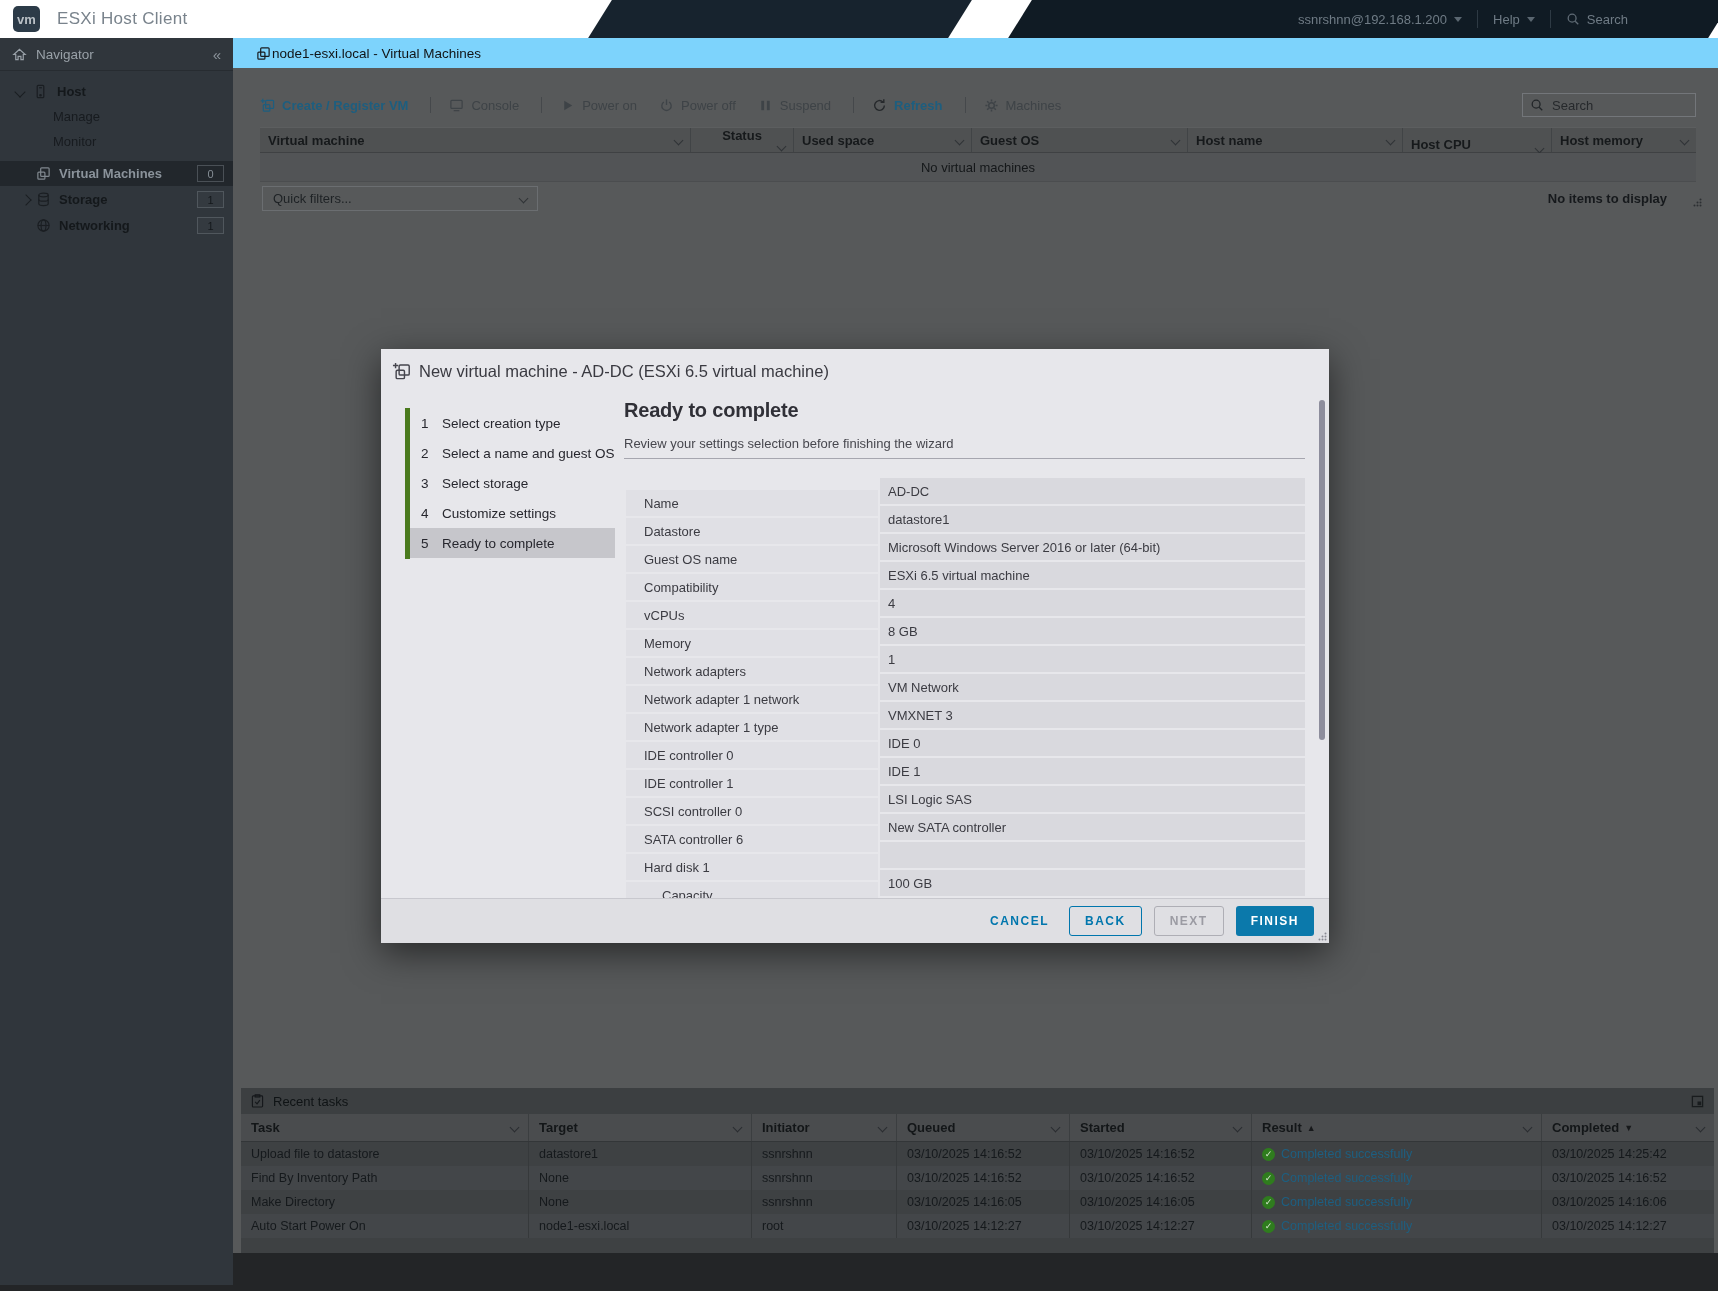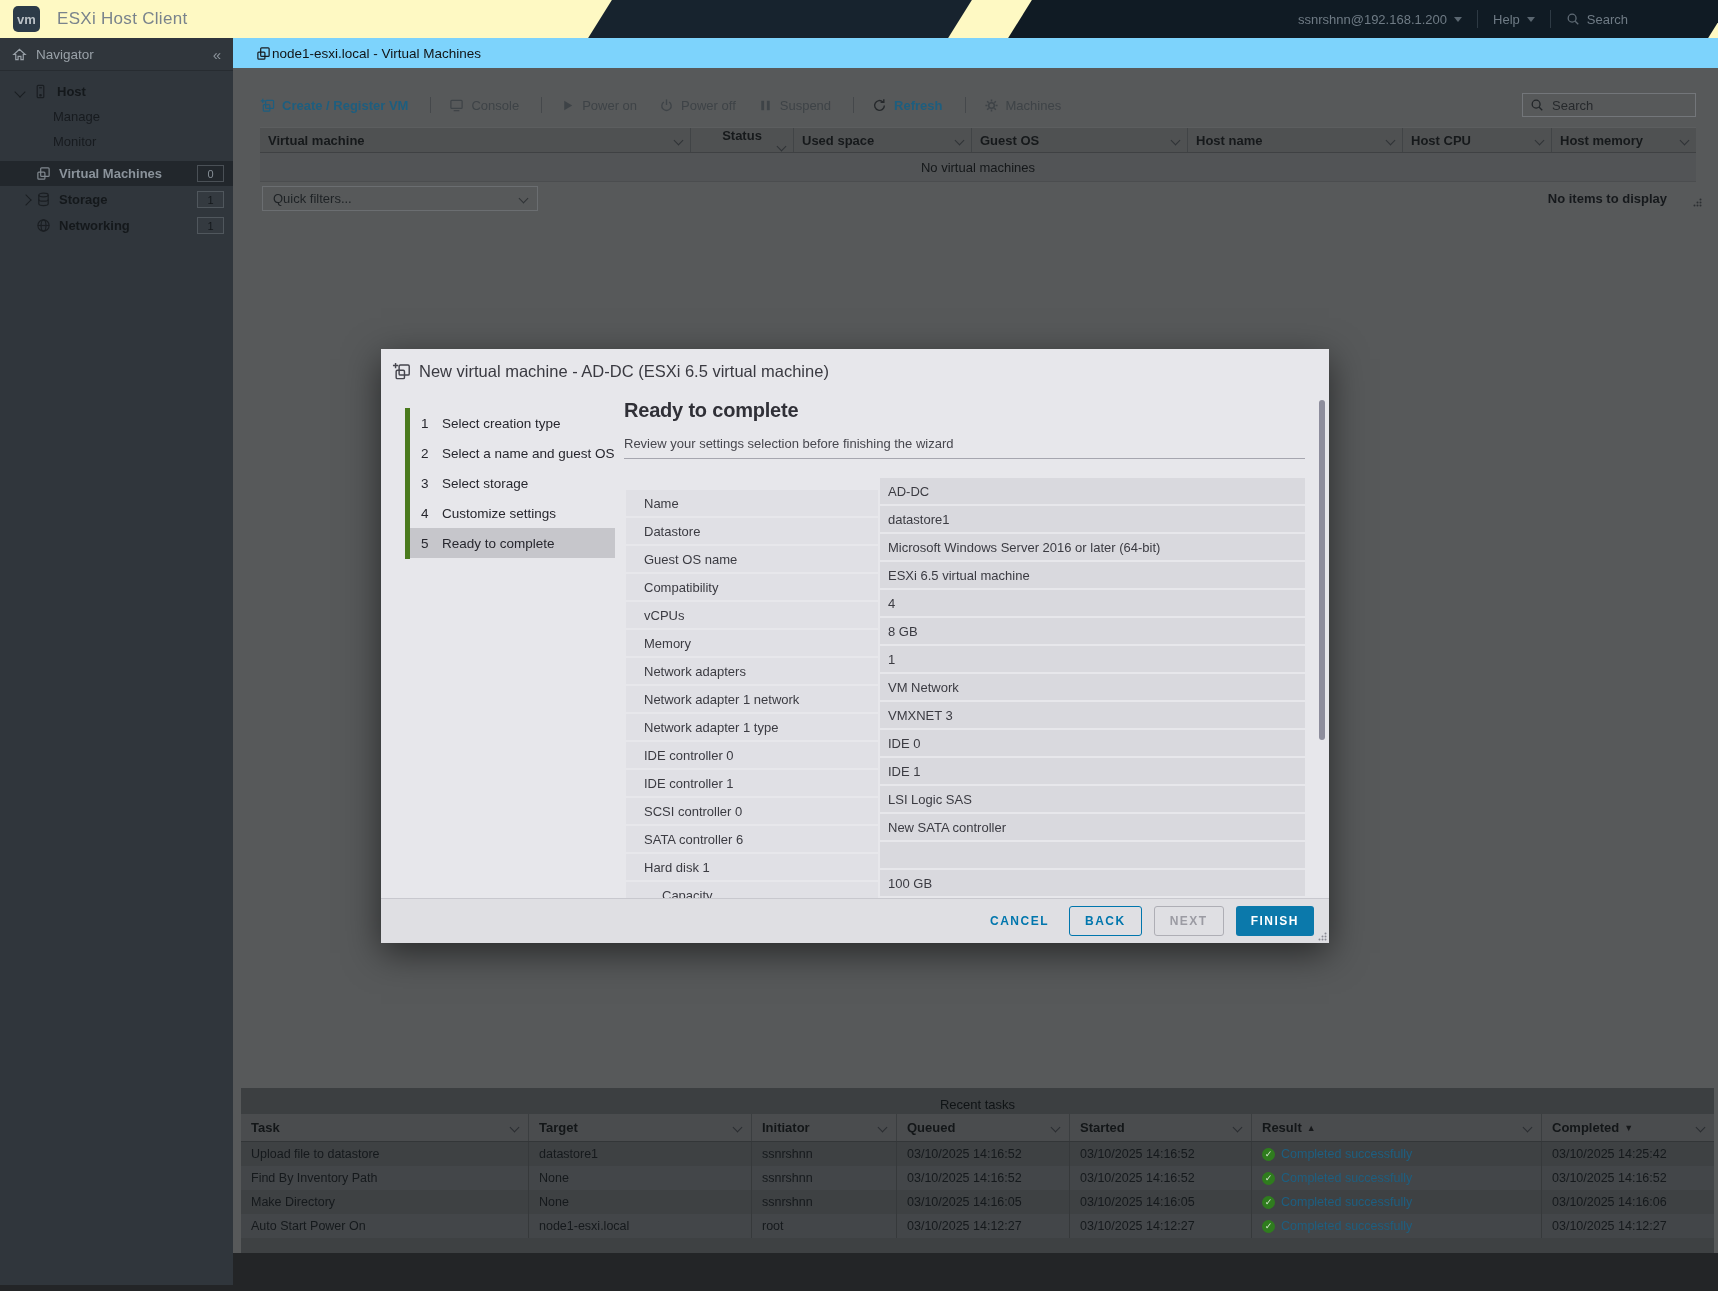--- a/index.html
+++ b/index.html
@@ -2,21 +2,21 @@
 <html><head>
 <meta charset="utf-8">
 <style>
   html,body{margin:0;padding:0;}
   body{background:#232527;font-family:"Liberation Sans","DejaVu Sans",sans-serif;}
   .screen{position:relative;width:1718px;height:1291px;overflow:hidden;background:#232527;}
   .abs{position:absolute;}
   svg{display:block;}
 
   
-  .topbar{position:absolute;left:0;top:0;width:1718px;height:38px;background:#fef9c3;overflow:hidden;}
+  .topbar{position:absolute;left:0;top:0;width:1718px;height:38px;background:#ffffff;overflow:hidden;}
   .topbar .deco1{position:absolute;left:600px;top:0;width:360px;height:38px;background:#17232e;transform:skewX(-32deg);}
   .topbar .deco2{position:absolute;left:1020px;top:0;width:700px;height:38px;background:#101b24;transform:skewX(-32deg);}
   .logo{position:absolute;left:13px;top:6px;width:27px;height:26px;background:#2c3b48;border-radius:5px;color:#b9c0c6;
         font-size:13px;font-weight:700;display:flex;align-items:center;justify-content:center;}
   .app-title{position:absolute;left:57px;top:0;height:38px;line-height:38px;color:#79838c;font-size:17px;letter-spacing:.3px;}
   .topbar-right{position:absolute;right:90px;top:0;height:38px;display:flex;align-items:center;gap:15px;color:#6f7b85;font-size:13px;}
   .vsep{width:1px;height:18px;background:#2e3a44;}
   .tb-item{display:flex;align-items:center;gap:7px;}
   .caret{width:0;height:0;border-left:4px solid transparent;border-right:4px solid transparent;border-top:5px solid #5a6670;}
 
@@ -62,35 +62,35 @@
 
   .vm-header{position:absolute;left:27px;top:89px;width:1436px;height:26px;background:#4f5152;border-top:1px solid #5c5e5f;
              border-bottom:1px solid #3f4143;display:flex;box-sizing:border-box;}
   .vm-header div{box-sizing:border-box;display:flex;align-items:center;padding:0 8px;color:#16191b;font-weight:700;font-size:13px;
                  border-left:1px solid #414446;}
   .vm-header div:nth-of-type(1){border-left:none;width:430px;}
   .vm-header div:nth-of-type(2){width:103px;flex-direction:column;}
   .vm-header div:nth-of-type(3){width:178px;}
   .vm-header div:nth-of-type(4){width:216px;}
   .vm-header div:nth-of-type(5){width:215px;}
-  .vm-header div:nth-of-type(6){width:149px;}
+  .vm-header div:nth-of-type(6){width:149px;align-items:flex-end;}
   .vm-header div:nth-of-type(7){width:145px;}
   .hchev{width:6px;height:6px;border-right:1.4px solid #2f3336;border-bottom:1.4px solid #2f3336;transform:rotate(45deg);margin-left:auto;flex:none;}
 
   .empty-row{position:absolute;left:27px;top:115px;width:1436px;height:28px;background:#525456;color:#141719;display:flex;
              align-items:center;justify-content:center;font-size:13px;border-bottom:1px solid #4b4d4f;}
   .qfilter{position:absolute;left:29px;top:148px;width:254px;height:23px;border:1px solid #6b6e71;color:#1e2225;font-size:13px;
            display:flex;align-items:center;padding:0 10px;}
   .qfilter .hchev{margin-left:auto;}
   .no-items{position:absolute;top:153px;right:51px;color:#16191c;font-size:13px;font-weight:700;}
   .grip{color:#2c2f32;}
 
   
   .tasks-panel{position:absolute;left:8px;top:1050px;width:1473px;height:165px;background:#3e4143;}
-  .tasks-title{height:26px;display:flex;align-items:center;padding:0 10px;gap:9px;color:#0f1315;font-size:13px;background:#3c3f41;flex-direction:column;}
+  .tasks-title{height:26px;display:flex;align-items:center;padding:0 10px;gap:9px;color:#0f1315;font-size:13px;background:#3c3f41;}
   .tt-icon{width:13px;height:14px;color:#15181b;}
   .expand-btn{margin-left:auto;width:13px;height:13px;color:#191c1e;}
   .tasks-header{height:28px;background:#4a4c4e;border-bottom:1px solid #333638;display:flex;box-sizing:border-box;}
   .tasks-header div{box-sizing:border-box;display:flex;align-items:center;padding:0 10px;color:#131618;font-weight:700;font-size:13px;
                     border-left:1px solid #3b3e40;gap:5px;}
   .tasks-header div:nth-of-type(1){border-left:none;}
   .tasks-header div:nth-of-type(1),.task-row div:nth-of-type(1){width:287px;}
   .tasks-header div:nth-of-type(2),.task-row div:nth-of-type(2){width:223px;}
   .tasks-header div:nth-of-type(3),.task-row div:nth-of-type(3){width:145px;}
   .tasks-header div:nth-of-type(4),.task-row div:nth-of-type(4){width:173px;}

